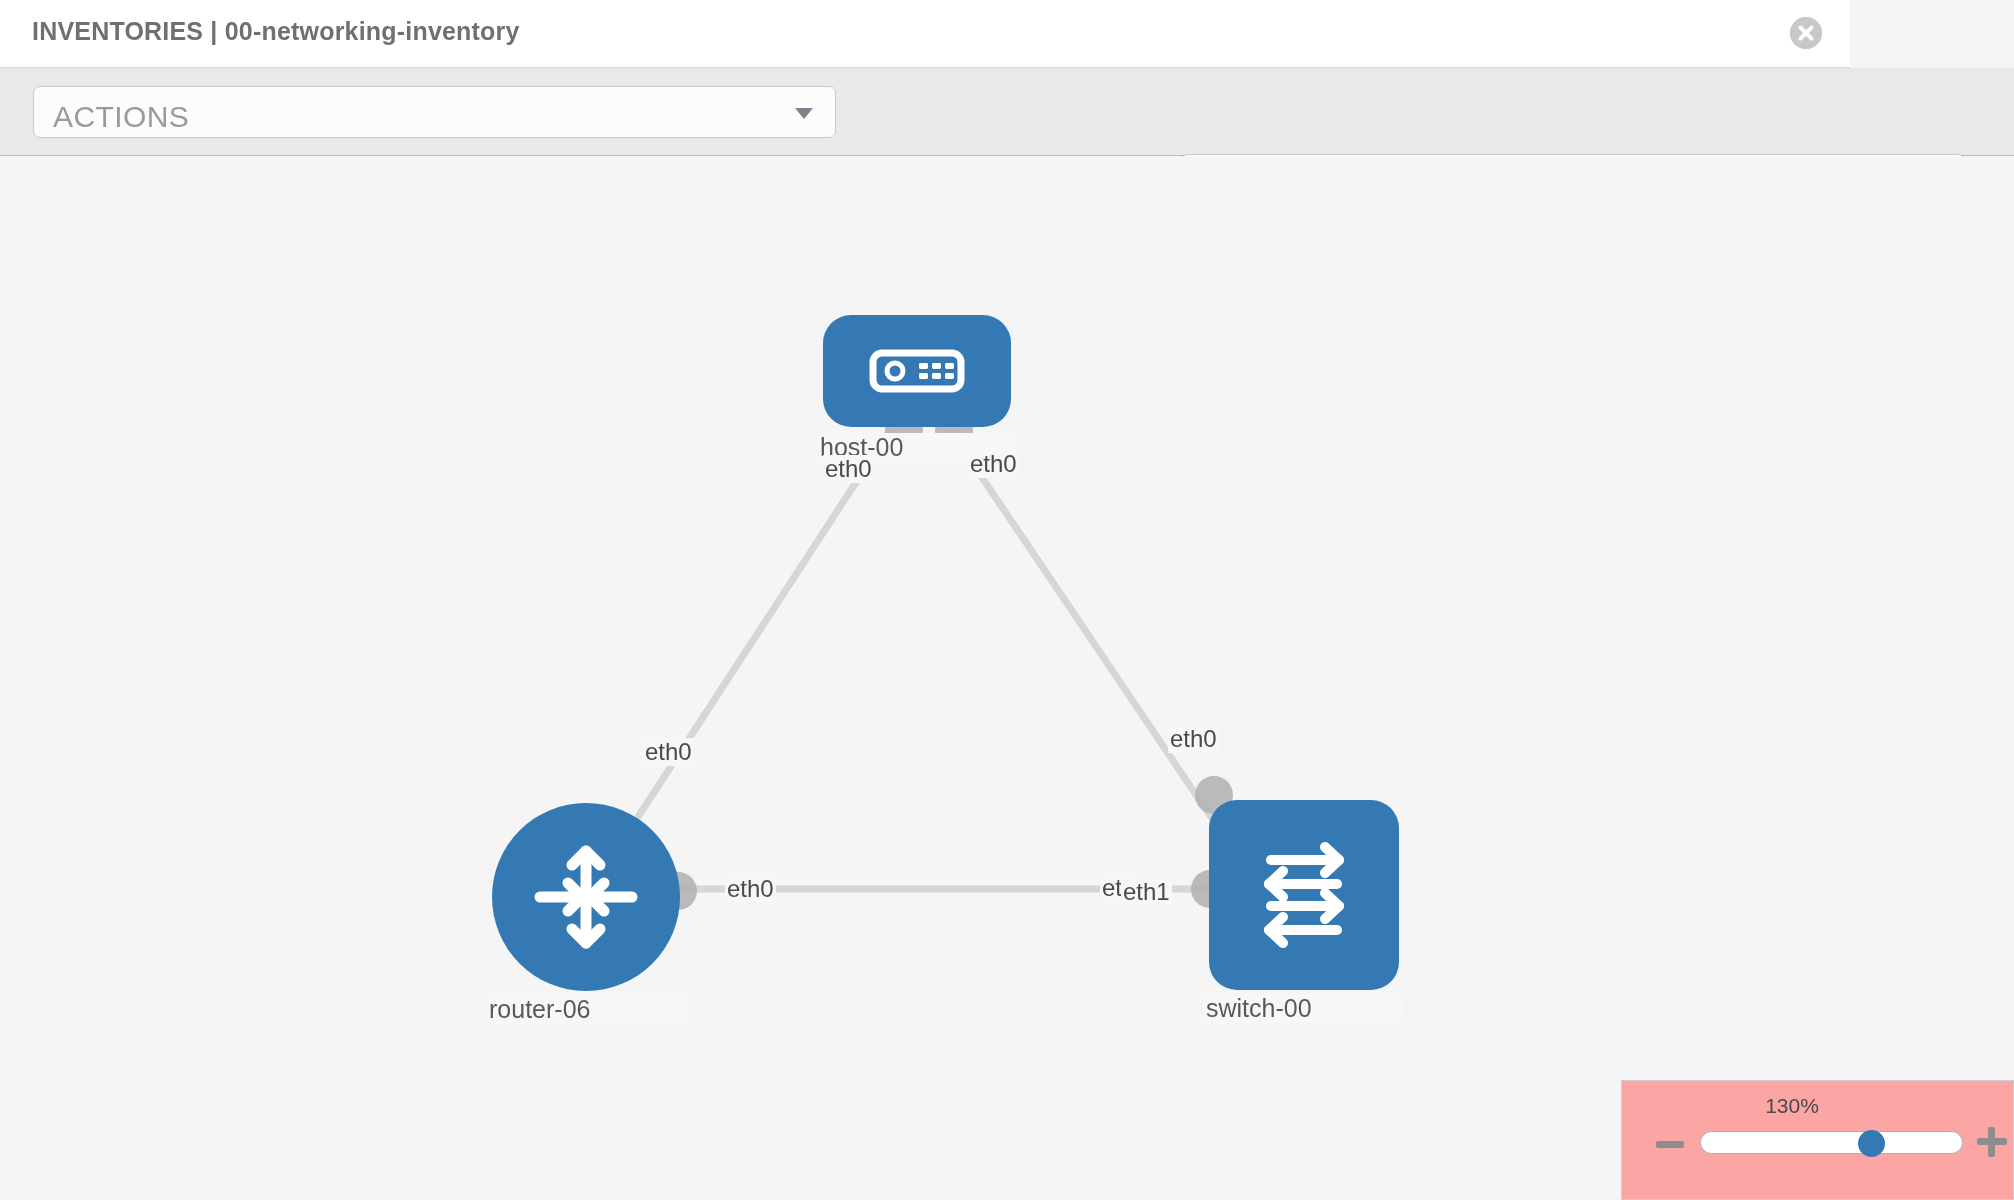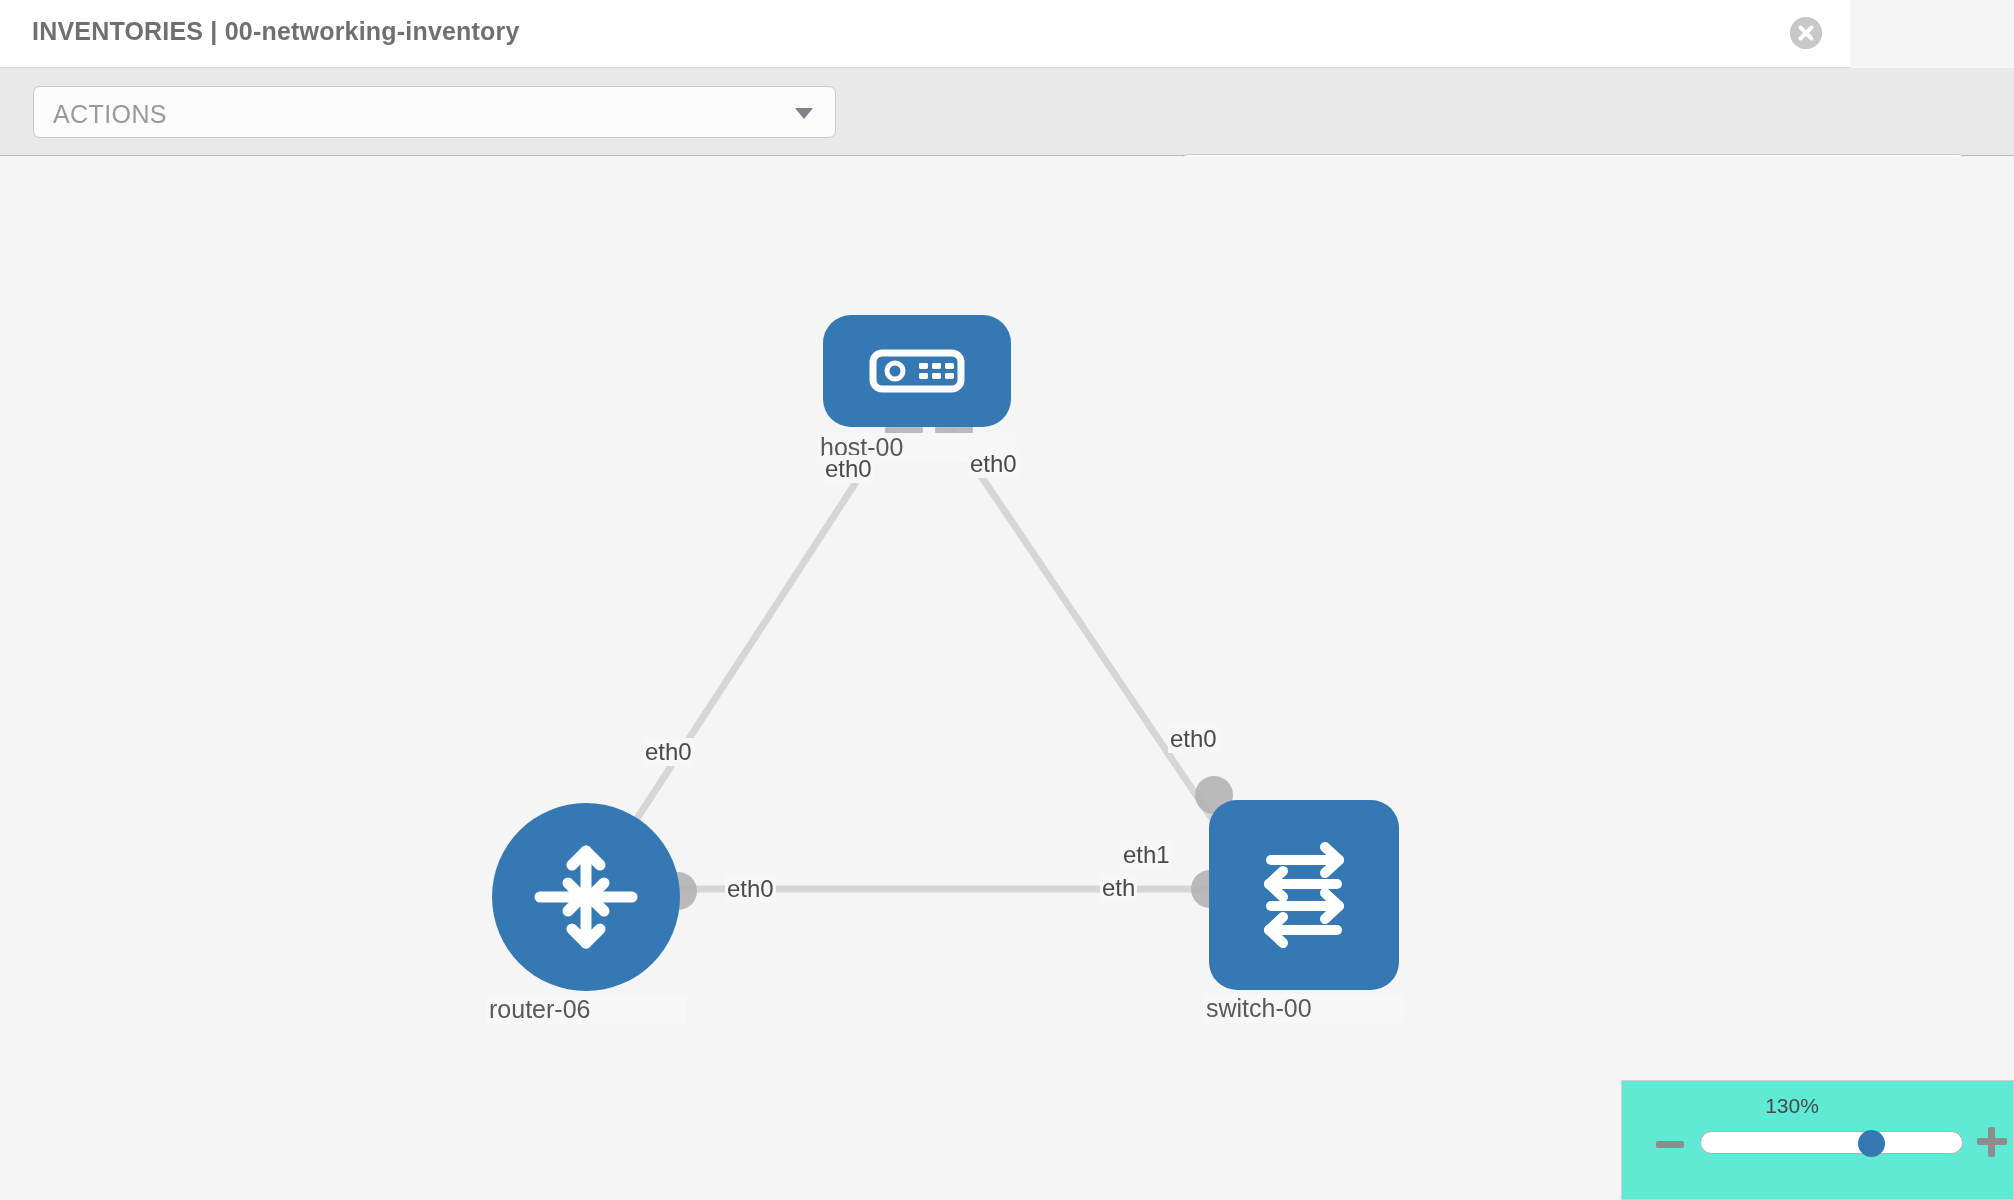--- a/index.html
+++ b/index.html
@@ -37,21 +37,21 @@
   }
   .actions-select {
     position: absolute; left: 33px; top: 18px;
     width: 803px; height: 52px;
     background: #fcfcfc;
     border: 1px solid #cacaca; border-radius: 7px;
     cursor: pointer;
   }
   .actions-select .sel-label {
     position: absolute; left: 19px; top: 13px;
-    font-size: 25px; color: #9a9a9a; letter-spacing: 0.4px;
+    font-size: 30px; color: #9a9a9a; letter-spacing: 0.4px;
   }
   .caret {
     position: absolute; right: 22px; top: 21px;
     width: 0; height: 0;
     border-left: 9px solid transparent;
     border-right: 9px solid transparent;
     border-top: 11px solid #7d838c;
   }
   .tool-icon {
     position: absolute; top: 95px;
@@ -125,21 +125,21 @@
     font-size: 24px; color: #4a4a4a;
     background: #f7f7f7;
     padding: 0 2px;
     white-space: nowrap;
   }
 
   
   .zoom-panel {
     position: absolute; left: 1621px; top: 1080px;
     width: 393px; height: 120px;
-    background: #5eead4;
+    background: #fca5a5;
     border: 1px solid #d0d0d0;
   }
   .zoom-value {
     position: absolute; left: 0; top: 13px; width: 340px;
     text-align: center; font-size: 21px; color: #4a4a4a;
   }
   .zoom-minus {
     position: absolute; left: 34px; top: 60px;
     width: 28px; height: 7px; border-radius: 2px; background: #8d8d8d;
     cursor: pointer;
@@ -277,21 +277,21 @@
         </div>
         <div class="node-label">switch-00</div>
       </div>
 
       <div class="iface-label" style="left:823px; top:455px;">eth0</div>
       <div class="iface-label" style="left:968px; top:450px;">eth0</div>
       <div class="iface-label" style="left:643px; top:738px;">eth0</div>
       <div class="iface-label" style="left:1168px; top:725px;">eth0</div>
       <div class="iface-label" style="left:725px; top:875px;">eth0</div>
       <div class="iface-label" style="left:1100px; top:874px;">eth</div>
-      <div class="iface-label" style="left:1121px; top:841px;">eth1</div>
+      <div class="iface-label" style="left:1121px; top:878px;">eth1</div>
 
     </div>
   </div>
 
   <div class="zoom-panel">
     <div class="zoom-value">130%</div>
     <div class="zoom-minus"></div>
     <div class="zoom-track"></div>
     <div class="zoom-thumb"></div>
     <div class="zoom-plus"></div>

